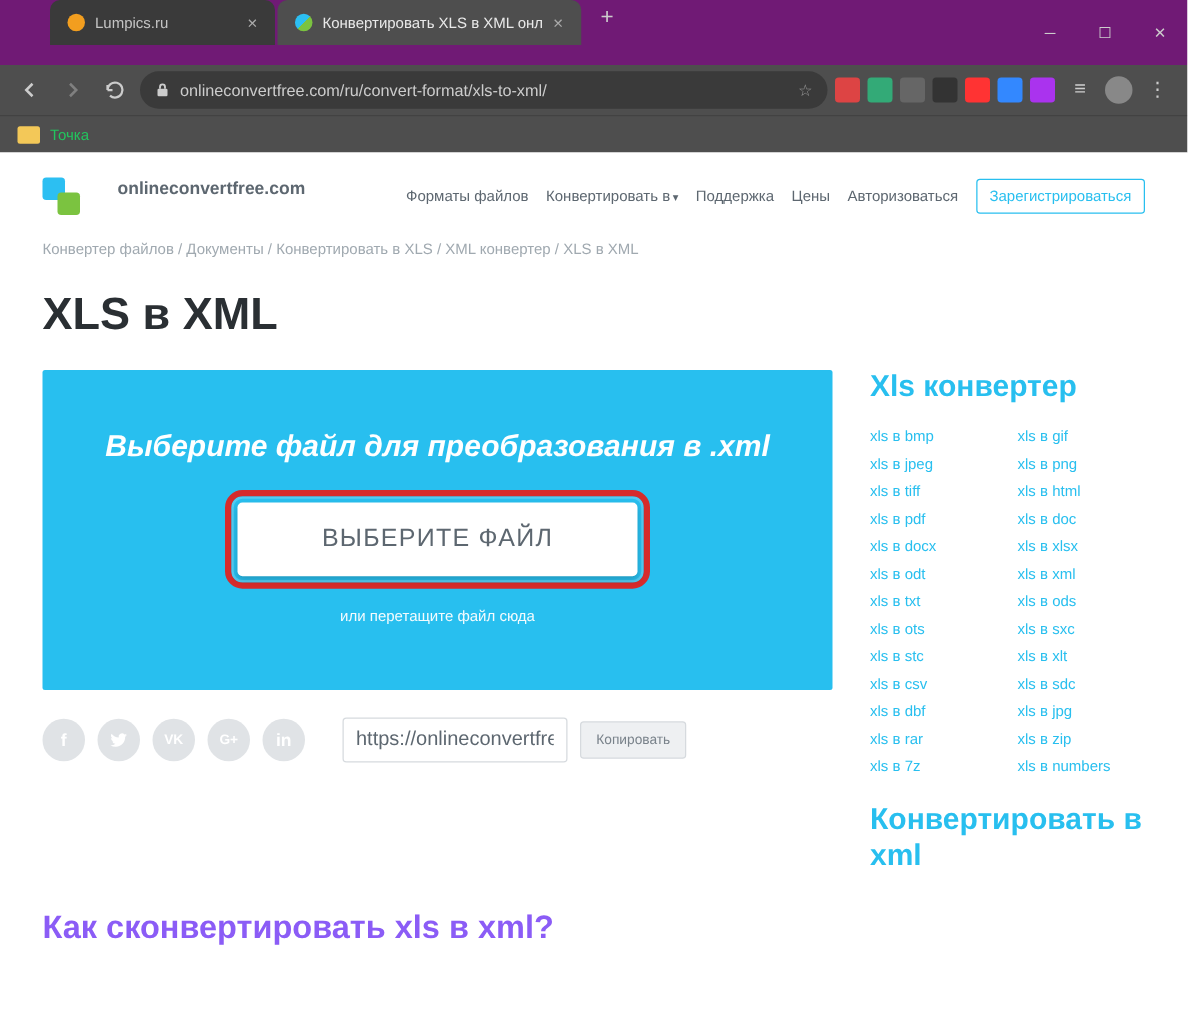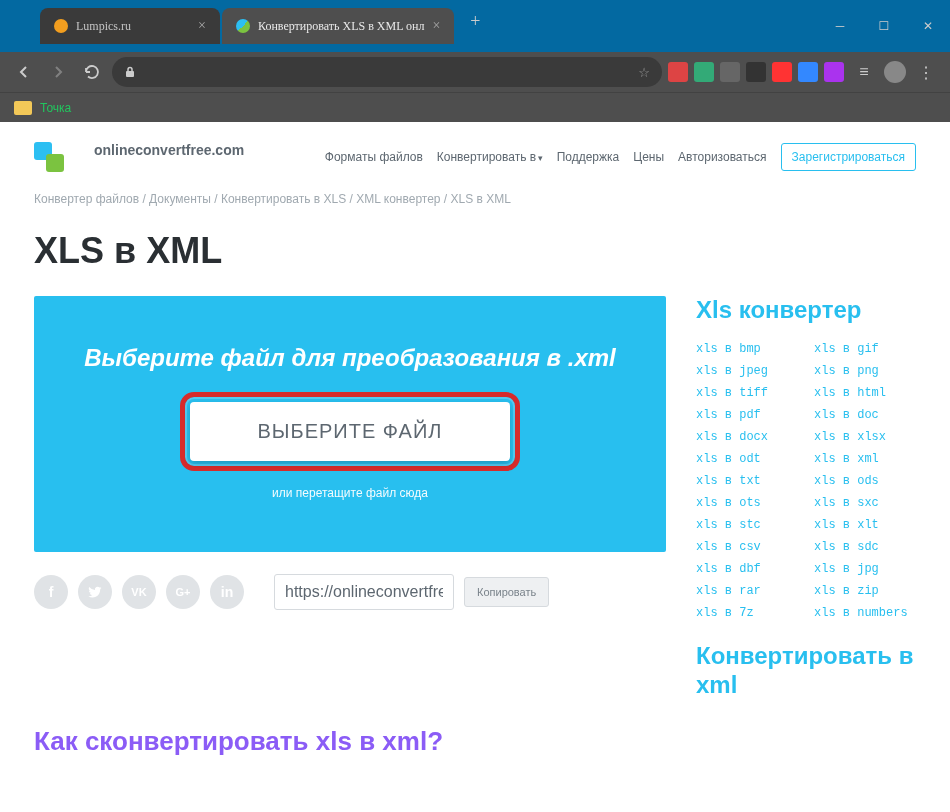--- a/index.html
+++ b/index.html
@@ -1,19 +1,19 @@
 <!DOCTYPE html>
 <html><head>
 <meta charset="utf-8">
 <style>
 * { margin: 0; padding: 0; box-sizing: border-box; }
 body { font-family: -apple-system, BlinkMacSystemFont, "Segoe UI", Arial, sans-serif; background: #fff; width: 950px; height: 812px; overflow: hidden; position: relative; }
 
 
-.titlebar { background: #0369a1; height: 52px; display: flex; align-items: center; font-family: Liberation Serif, serif; }
+.titlebar { background: #701a75; height: 52px; display: flex; align-items: flex-start; }
 .tabs { display: flex; margin-left: 40px; height: 36px; }
 .tab { background: #3a3a3a; height: 36px; display: flex; align-items: center; padding: 0 14px; border-top-left-radius: 8px; border-top-right-radius: 8px; margin-right: 2px; min-width: 180px; color: #c4c4c4; font-size: 12px; gap: 8px; }
 .tab.active { background: #4e4e4e; color: #e9e9e9; }
 .tab .fav { width: 14px; height: 14px; border-radius: 50%; flex-shrink: 0; }
 .tab .close { margin-left: auto; color: #aaa; font-size: 14px; line-height: 1; }
 .newtab { width: 26px; height: 26px; display: flex; align-items: center; justify-content: center; color: #ccc; margin-left: 6px; margin-bottom: 4px; font-size: 18px; }
 .winctrl { margin-left: auto; display: flex; height: 100%; align-items: center; }
 .winbtn { width: 44px; height: 30px; display: flex; align-items: center; justify-content: center; color: #ccc; font-size: 12px; }
 
 
@@ -77,21 +77,21 @@
 .urlbox { border: 1px solid #d6dade; border-radius: 3px; padding: 8px 10px; font-size: 16px; color: #5d6770; width: 180px; margin-left: 20px; }
 .copybtn { background: #eef0f2; border: 1px solid #d6dade; color: #7a838b; padding: 8px 12px; border-radius: 3px; font-size: 11px; }
 
 
 .para { font-size: 13px; color: #5d6770; line-height: 1.6; padding: 8px 14px 0; }
 .h2 { font-size: 26px; font-weight: 800; color: #8b5cf6; padding: 26px 14px 0; }
 
 
 .side-h { font-size: 24px; font-weight: 700; color: #28bfef; margin-bottom: 18px; }
 .linkgrid { display: grid; grid-template-columns: 1fr 1fr; gap: 8px 16px; }
-.linkgrid a { font-size: 12px; color: #28bfef; text-decoration: none; font-family: Liberation Mono, monospace; }
+.linkgrid a { font-size: 12px; color: #28bfef; text-decoration: none; }
 .side-h2 { font-size: 24px; font-weight: 700; color: #28bfef; margin-top: 22px; line-height: 1.2; }
 
 svg { display: block; }
 </style>
 </head>
 <body>
 
 <div class="titlebar">
   <div class="tabs">
     <div class="tab">
@@ -127,20 +127,21 @@
   <div class="tbbtn">
       <svg width="16" height="16" viewBox="0 0 16 16">
         <path d="M2 8a6 6 0 1 1 2 4.5M2 8V4M2 8h4" stroke="#ccc" stroke-width="1.8" fill="none"></path>
       </svg>
     </div>
   <div class="omnibox">
     <svg width="12" height="12" viewBox="0 0 12 12">
         <rect x="2" y="5" width="8" height="6" rx="1" fill="#ccc"></rect>
         <path d="M4 5V3.5a2 2 0 0 1 4 0V5" stroke="#ccc" stroke-width="1.5" fill="none"></path>
       </svg>
+    <span>onlineconvertfree.com/ru/convert-format/xls-to-xml/</span>
     <span style="margin-left:auto;color:#999">☆</span>
   </div>
   <div class="exticons">
     <div class="ext" style="background:#d44"></div>
     <div class="ext" style="background:#3a7"></div>
     <div class="ext" style="background:#666"></div>
     <div class="ext" style="background:#333"></div>
     <div class="ext" style="background:#f33"></div>
     <div class="ext" style="background:#38f"></div>
     <div class="ext" style="background:#a3e"></div>

